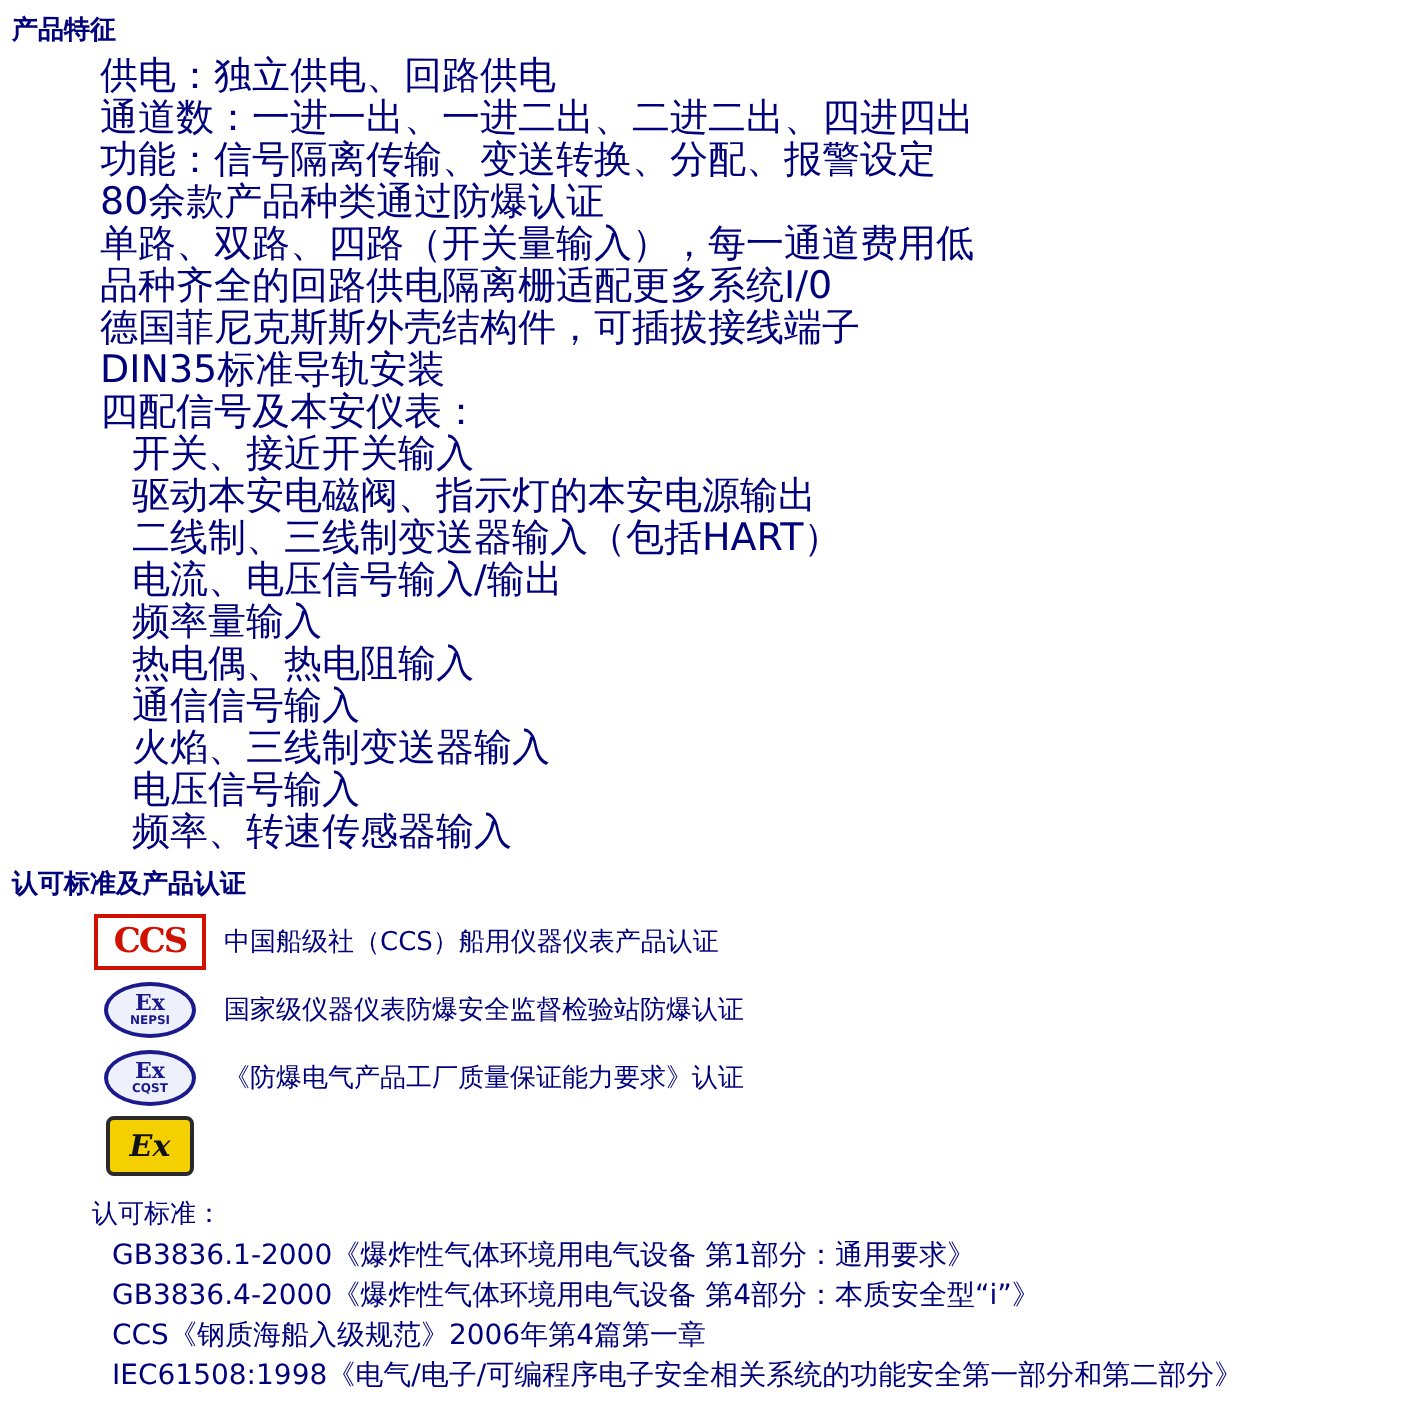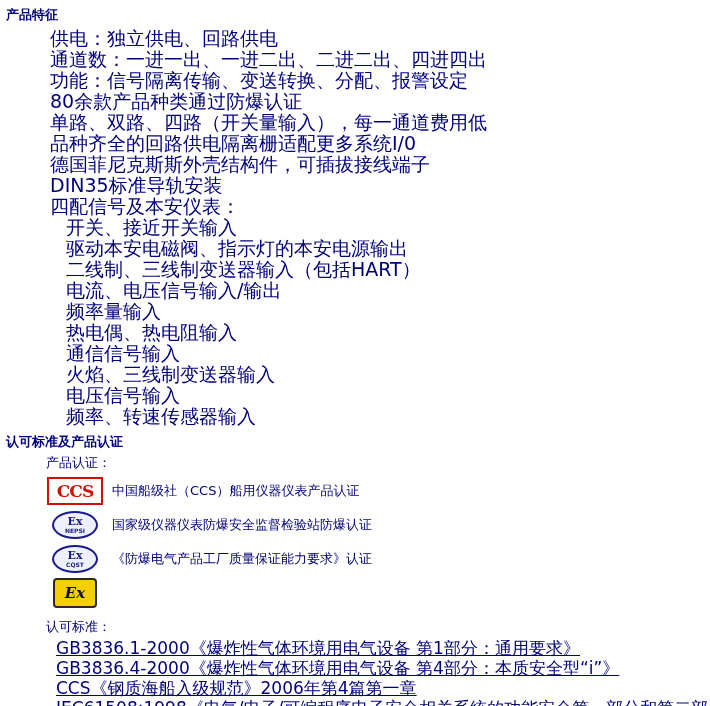--- a/index.html
+++ b/index.html
@@ -141,26 +141,25 @@
     font-weight: bold;
     color: #111111;
     font-style: italic;
   }
   .std-list, .cert2-list {
     margin: 2px 0 0 0;
     padding: 0;
     list-style: none;
   }
   .std-list li, .cert2-list li {
-    font-size: 17px;
+    font-size: 14px;
     color: #00007a;
     line-height: 20px;
     margin-left: 56px;
     white-space: nowrap;
-    text-decoration: underline;
   }
 </style>
 </head>
 <body>
 
 <div class="page">
 
   <h2 class="section-title">产品特征</h2>
 
   <ul class="feature-list" id="features-list">
@@ -180,21 +179,20 @@
       <li class="indent">频率量输入</li>
       <li class="indent">热电偶、热电阻输入</li>
       <li class="indent">通信信号输入</li>
       <li class="indent">火焰、三线制变送器输入</li>
       <li class="indent">电压信号输入</li>
       <li class="indent">频率、转速传感器输入</li>
     </ul>
 
   <h2 class="std-title">认可标准及产品认证</h2>
 
-  <div class="sub-title">产品认证：</div>
 
   <div class="cert-rows" id="cert-rows">
       <div class="cert-row">
         <div class="cert-badge">
           <div class="ccs-logo">
             <span>CCS</span>
           </div>
         </div>
         <div class="cert-label">中国船级社（CCS）船用仪器仪表产品认证</div>
       </div>

